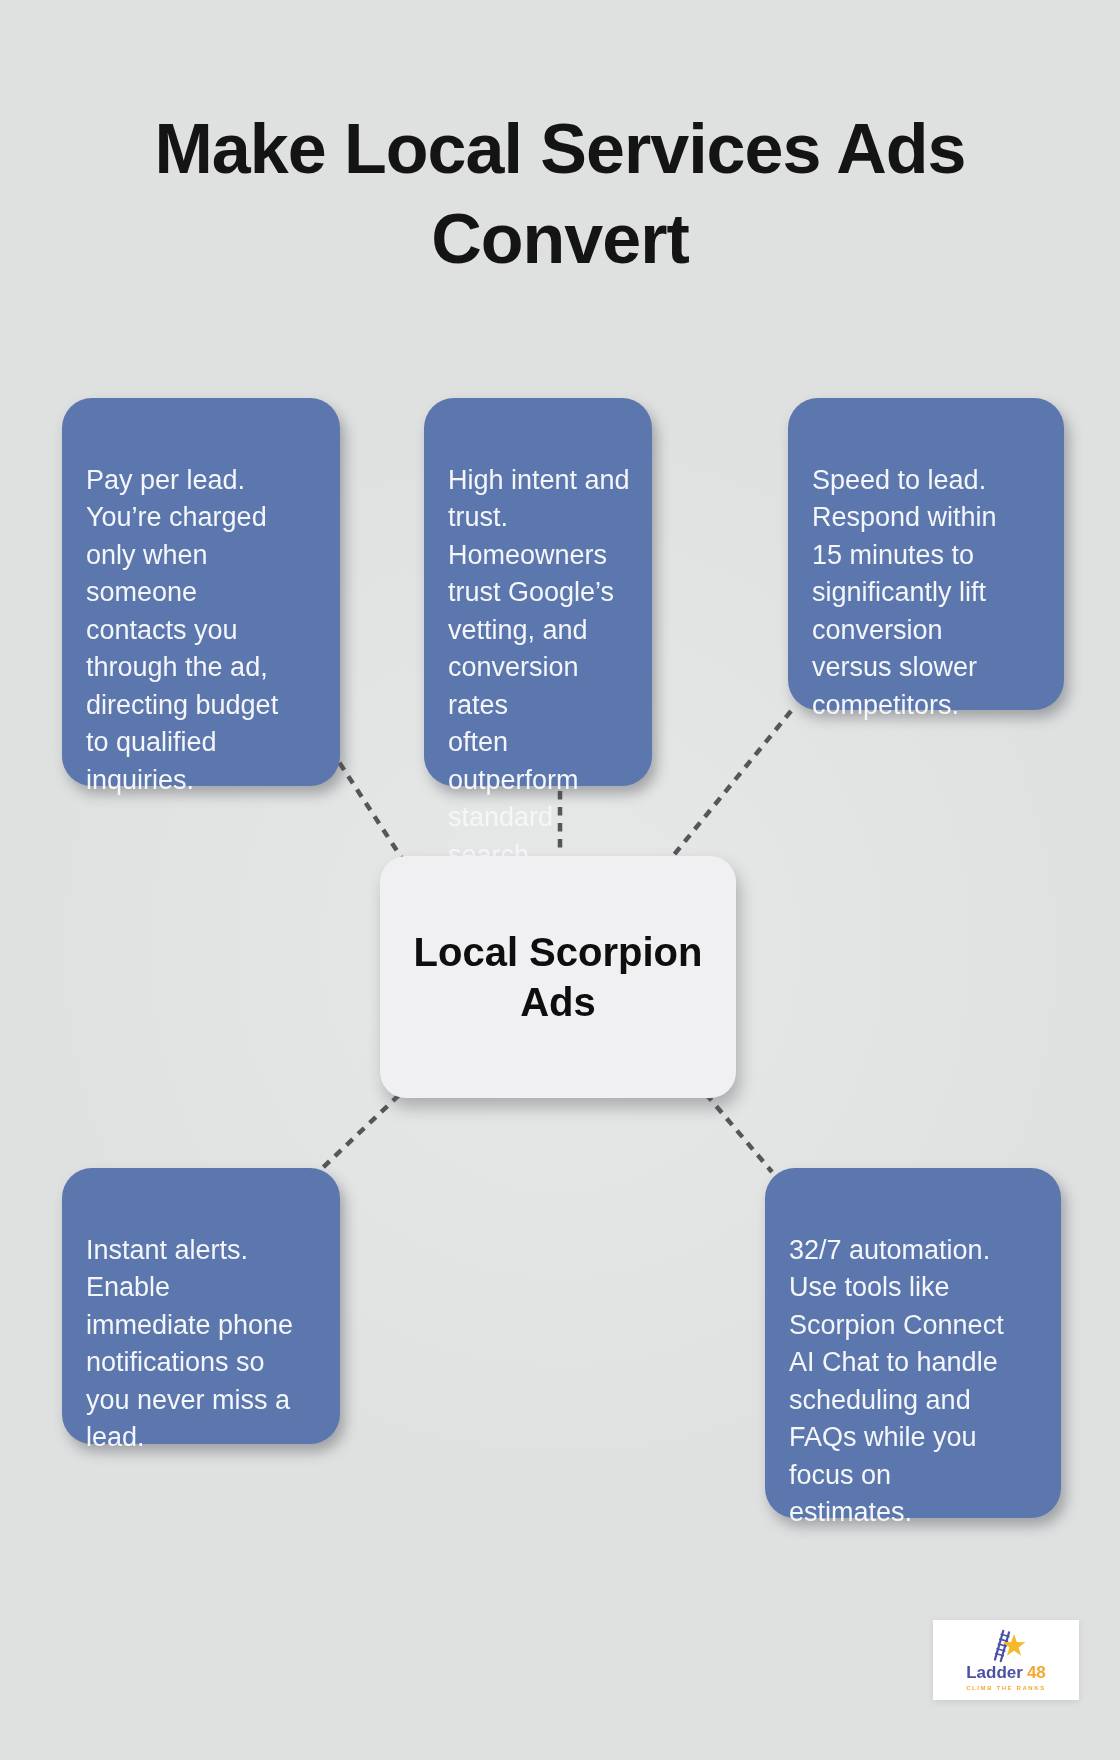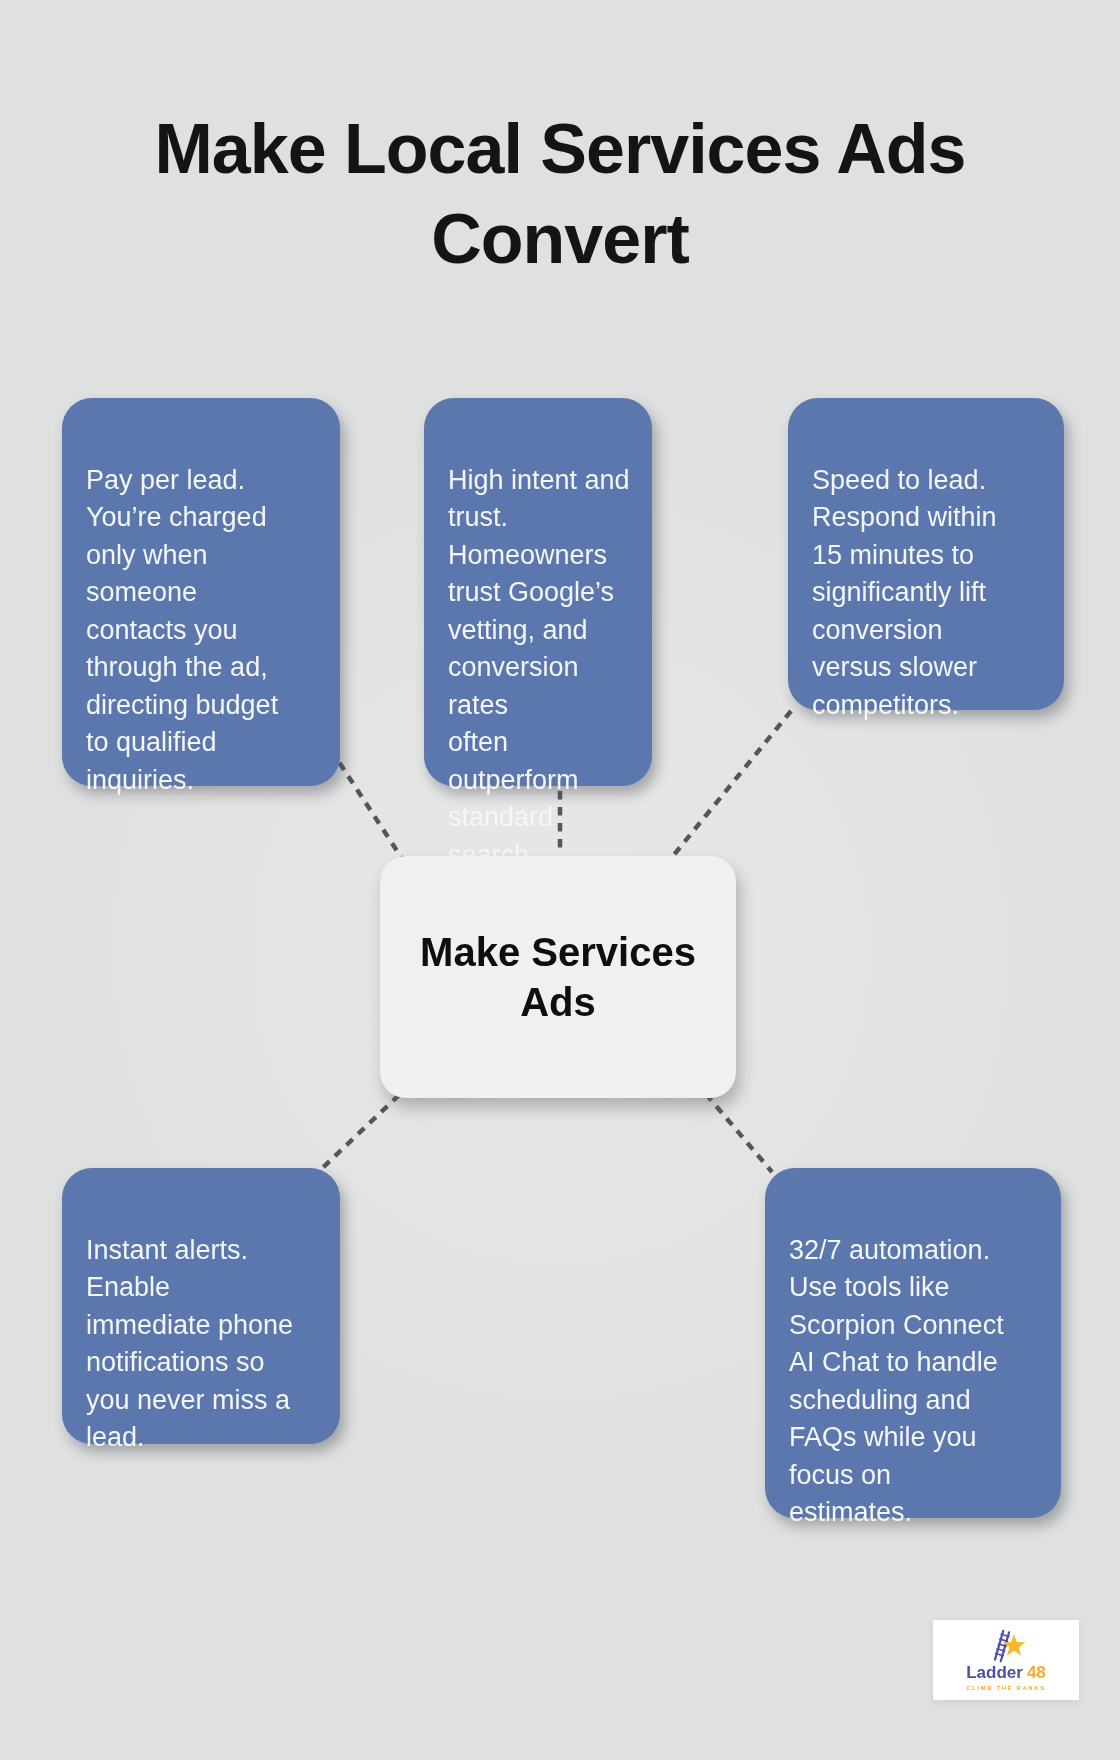--- a/index.html
+++ b/index.html
@@ -117,21 +117,21 @@
 Use tools like
 Scorpion Connect
 AI Chat to handle
 scheduling and
 FAQs while you
 focus on
 estimates.</span>
   </div>
 
   <div class="central">
-    <span>Make Services
+    <span>Local Scorpion
 Ads</span>
   </div>
 
   <div class="logo-card">
     <svg class="logo-icon" width="56" height="34" viewBox="0 0 56 34" xmlns="http://www.w3.org/2000/svg">
       <g transform="rotate(16 24 17)" stroke="#4b50a7" stroke-linecap="round">
         <line x1="21" y1="2" x2="21" y2="32" stroke-width="2.2"></line>
         <line x1="27" y1="2" x2="27" y2="32" stroke-width="2.2"></line>
         <line x1="20" y1="6" x2="28" y2="6" stroke-width="1.6"></line>
         <line x1="20" y1="11" x2="28" y2="11" stroke-width="1.6"></line>

